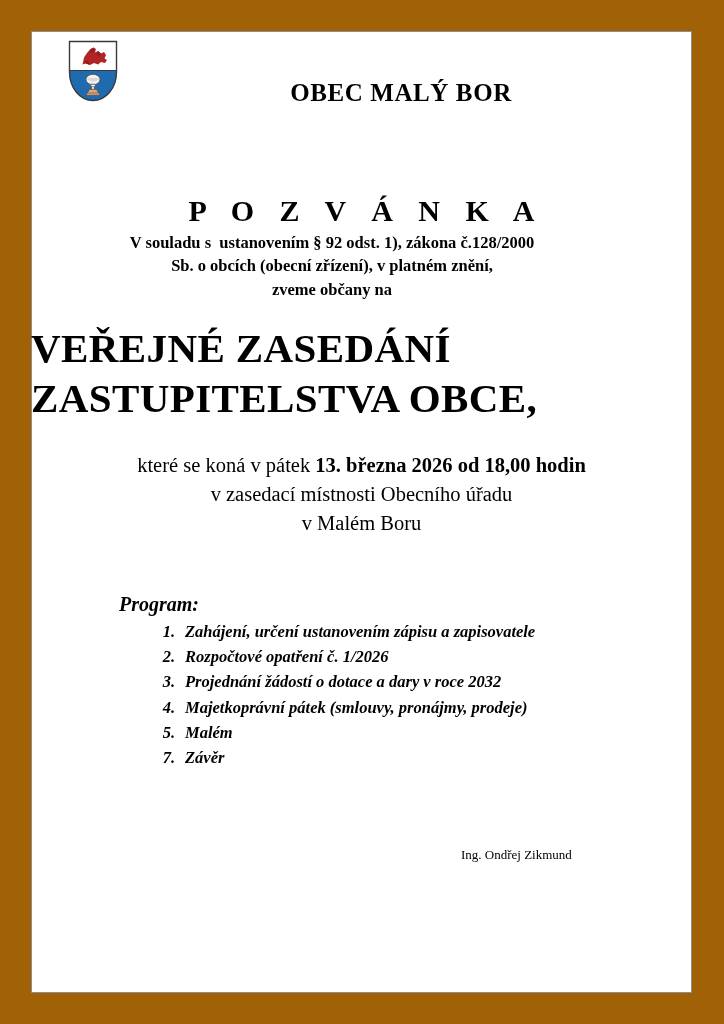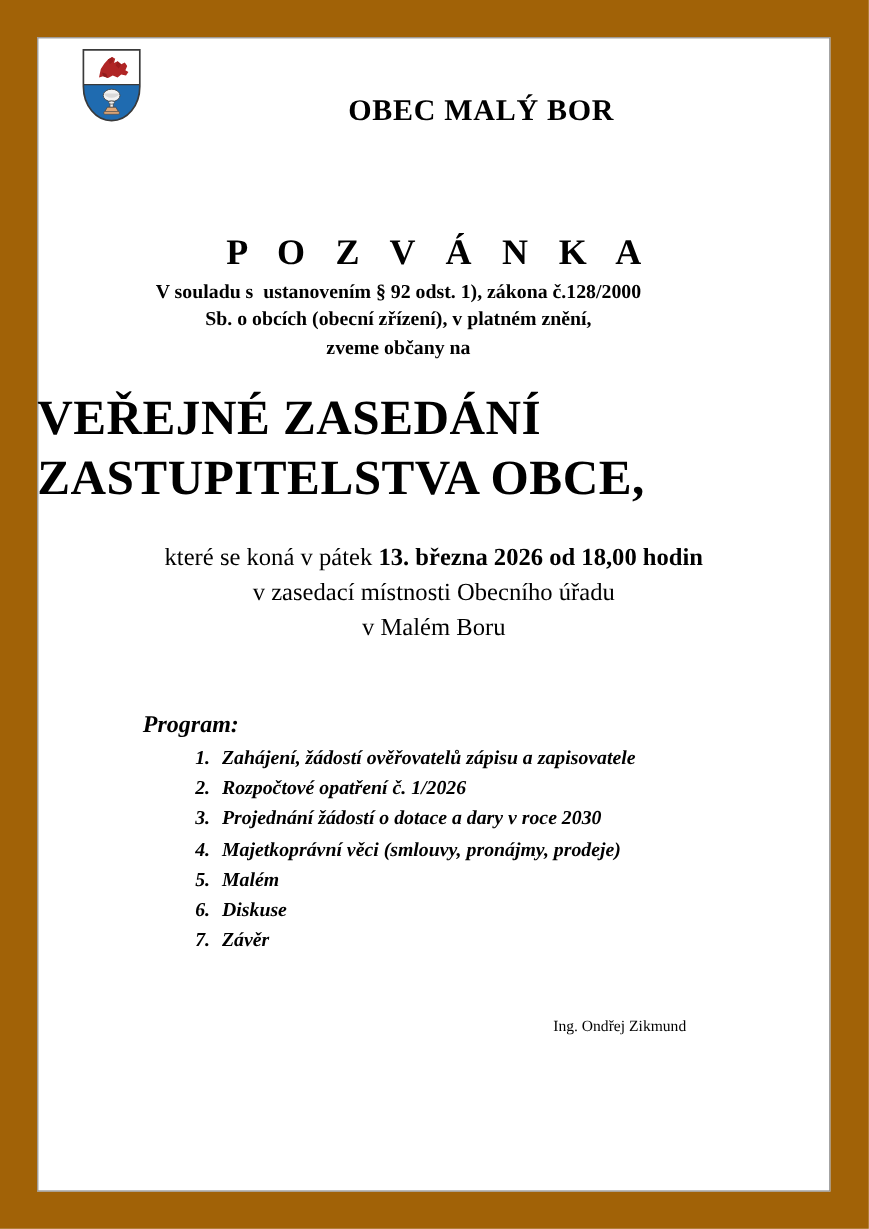--- a/index.html
+++ b/index.html
@@ -241,26 +241,25 @@
 
     <div class="when">
       <span class="line"><span>které se koná v pátek </span><b>13. března 2026 od 18,00 hodin</b></span>
       <span class="line">v zasedací místnosti Obecního úřadu</span>
       <span class="line">v Malém Boru</span>
     </div>
 
     <div class="program">
       <div class="program-title">Program:</div>
       <ol class="program-list">
-        <li><span class="num">1.</span><span>Zahájení, žádostí ověřovatelů zápisu a zapisovatele</span></li>
+        <li><span class="num">1.</span><span>Zahájení, určení ustanovením zápisu a zapisovatele</span></li>
         <li><span class="num">2.</span><span>Rozpočtové opatření č. 1/2026</span></li>
-        <li><span class="num">3.</span><span>Projednání žádostí o dotace a dary v roce 2030</span></li>
-        <li><span class="num">4.</span><span>Majetkoprávní věci (smlouvy, pronájmy, prodeje)</span></li>
+        <li><span class="num">3.</span><span>Projednání žádostí o dotace a dary v roce 2032</span></li>
+        <li><span class="num">4.</span><span>Majetkoprávní pátek (smlouvy, pronájmy, prodeje)</span></li>
         <li><span class="num">5.</span><span>Malém</span></li>
-        <li><span class="num">6.</span><span>Diskuse</span></li>
         <li><span class="num">7.</span><span>Závěr</span></li>
       </ol>
     </div>
 
     <div class="signature">
       <span class="line">Ing. Ondřej Zikmund</span>
     </div>
 
   </div>
 </div>

